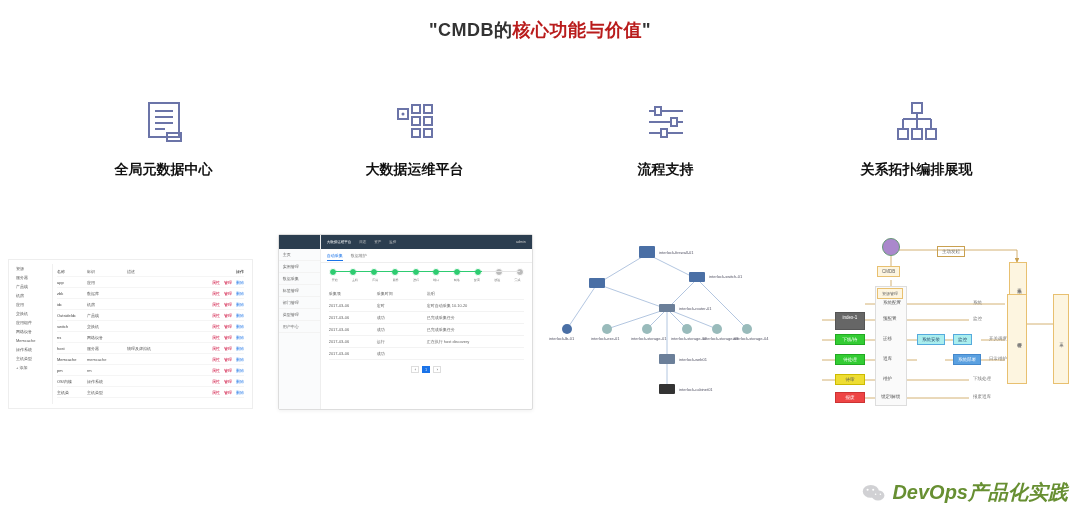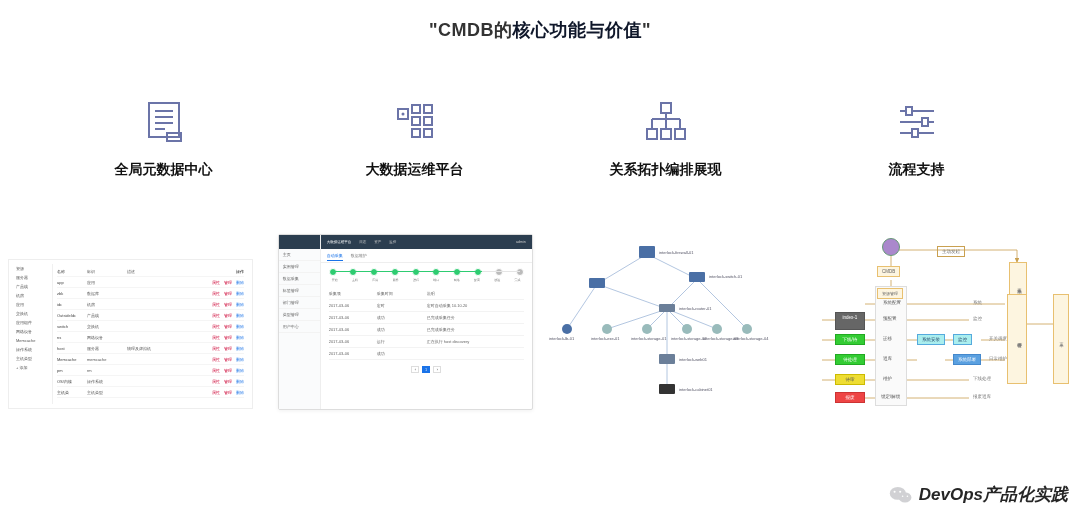--- a/index.html
+++ b/index.html
@@ -1,19 +1,19 @@
 <!DOCTYPE html>
 <html><head>
   <meta charset="utf-8">
   <style>
     * { margin: 0; padding: 0; box-sizing: border-box; }
     html, body { width: 1080px; height: 512px; font-family: "Microsoft YaHei", "PingFang SC", sans-serif; background: #fff; overflow: hidden; }
     .wrap { width: 1080px; height: 512px; position: relative; }
     .title { text-align: center; font-size: 18px; font-weight: 600; padding-top: 18px; color: #333; letter-spacing: 0.5px; }
-    .title .hl { color: #0f172a; }
+    .title .hl { color: #b91c1c; }
     .features { display: flex; justify-content: space-around; margin-top: 55px; padding: 0 38px; }
     .feat { display: flex; flex-direction: column; align-items: center; width: 240px; }
     .feat svg { width: 50px; height: 50px; }
     .feat .label { margin-top: 14px; font-size: 14px; font-weight: 600; color: #111; }
     .thumbs { display: flex; justify-content: space-between; margin-top: 55px; padding: 0 8px; align-items: flex-start; }
     .thumb { width: 255px; height: 180px; position: relative; }
     .thumb1 { margin-top: 25px; }
     .thumb1 .tbl { width: 245px; height: 150px; border: 1px solid #eee; background: #fff; padding: 4px; font-size: 4px; display: flex; }
     .thumb1 .sidemenu { width: 40px; border-right: 1px solid #f0f0f0; }
     .thumb1 .sidemenu div { padding: 2px 3px; color: #555; }
@@ -51,21 +51,21 @@
     .thumb2 .pager { display: flex; justify-content: center; gap: 3px; margin-top: 4px; }
     .thumb2 .pager span { width: 8px; height: 7px; border: 0.5px solid #ddd; font-size: 3px; display: flex; align-items: center; justify-content: center; }
     .thumb2 .pager .cur { background: #1a73e8; color: #fff; border-color: #1a73e8; }
     .thumb3 { position: relative; }
     .thumb3 svg { width: 255px; height: 180px; }
     .thumb4 { width: 255px; height: 180px; position: relative; font-size: 4.5px; }
     .thumb4 .node { position: absolute; border: 1px solid; padding: 2px 4px; text-align: center; }
     .thumb4 .user { position: absolute; left: 65px; top: 4px; width: 18px; height: 18px; border-radius: 50%; background: #a8c; border: 1px solid #697; }
     .watermark { position: absolute; right: 12px; bottom: 6px; display: flex; align-items: center; gap: 6px; opacity: 0.85; }
     .watermark .wx { width: 24px; height: 20px; }
-    .watermark .wm-text { color: #000000; font-size: 17px; font-weight: 600; font-style: italic; }
+    .watermark .wm-text { color: #4d7c0f; font-size: 20px; font-weight: 600; font-style: italic; }
   </style>
 </head>
 <body>
 <div class="wrap">
 
   <div class="title">
     <span>"</span><span>CMDB的</span><span class="hl">核心功能与价值</span><span>"</span>
   </div>
 
   <div class="features">
@@ -86,45 +86,45 @@
           <rect x="8" y="12" width="10" height="10" fill="none" stroke="#6b74a8" stroke-width="2"></rect>
           <circle cx="13" cy="17" r="1.5" fill="#6b74a8"></circle>
           <rect x="22" y="8" width="8" height="8" fill="none" stroke="#6b74a8" stroke-width="2"></rect>
           <rect x="22" y="20" width="8" height="8" fill="none" stroke="#6b74a8" stroke-width="2"></rect>
           <rect x="22" y="32" width="8" height="8" fill="none" stroke="#6b74a8" stroke-width="2"></rect>
           <rect x="34" y="8" width="8" height="8" fill="none" stroke="#6b74a8" stroke-width="2"></rect>
           <rect x="34" y="20" width="8" height="8" fill="none" stroke="#6b74a8" stroke-width="2"></rect>
           <rect x="34" y="32" width="8" height="8" fill="none" stroke="#6b74a8" stroke-width="2"></rect>
         </svg>
       <div class="label">大数据运维平台</div>
+    </div>
+    <div class="feat">
+      <svg viewBox="0 0 50 50">
+          <line x1="8" y1="14" x2="42" y2="14" stroke="#6b74a8" stroke-width="2"></line>
+          <rect x="14" y="10" width="6" height="8" fill="#fff" stroke="#6b74a8" stroke-width="2"></rect>
+          <line x1="8" y1="25" x2="42" y2="25" stroke="#6b74a8" stroke-width="2"></line>
+          <rect x="30" y="21" width="6" height="8" fill="#fff" stroke="#6b74a8" stroke-width="2"></rect>
+          <line x1="8" y1="36" x2="42" y2="36" stroke="#6b74a8" stroke-width="2"></line>
+          <rect x="20" y="32" width="6" height="8" fill="#fff" stroke="#6b74a8" stroke-width="2"></rect>
+        </svg>
+      <div class="label">流程支持</div>
     </div>
     <div class="feat">
       <svg viewBox="0 0 50 50">
           <rect x="20" y="6" width="10" height="10" fill="none" stroke="#6b74a8" stroke-width="2"></rect>
           <rect x="6" y="32" width="10" height="10" fill="none" stroke="#6b74a8" stroke-width="2"></rect>
           <rect x="20" y="32" width="10" height="10" fill="none" stroke="#6b74a8" stroke-width="2"></rect>
           <rect x="34" y="32" width="10" height="10" fill="none" stroke="#6b74a8" stroke-width="2"></rect>
           <line x1="25" y1="16" x2="25" y2="22" stroke="#6b74a8" stroke-width="2"></line>
           <line x1="11" y1="22" x2="39" y2="22" stroke="#6b74a8" stroke-width="2"></line>
           <line x1="11" y1="22" x2="11" y2="32" stroke="#6b74a8" stroke-width="2"></line>
           <line x1="25" y1="22" x2="25" y2="32" stroke="#6b74a8" stroke-width="2"></line>
           <line x1="39" y1="22" x2="39" y2="32" stroke="#6b74a8" stroke-width="2"></line>
         </svg>
       <div class="label">关系拓扑编排展现</div>
-    </div>
-    <div class="feat">
-      <svg viewBox="0 0 50 50">
-          <line x1="8" y1="14" x2="42" y2="14" stroke="#6b74a8" stroke-width="2"></line>
-          <rect x="14" y="10" width="6" height="8" fill="#fff" stroke="#6b74a8" stroke-width="2"></rect>
-          <line x1="8" y1="25" x2="42" y2="25" stroke="#6b74a8" stroke-width="2"></line>
-          <rect x="30" y="21" width="6" height="8" fill="#fff" stroke="#6b74a8" stroke-width="2"></rect>
-          <line x1="8" y1="36" x2="42" y2="36" stroke="#6b74a8" stroke-width="2"></line>
-          <rect x="20" y="32" width="6" height="8" fill="#fff" stroke="#6b74a8" stroke-width="2"></rect>
-        </svg>
-      <div class="label">流程支持</div>
     </div>
   </div>
 
   <div class="thumbs">
 
     <div class="thumb thumb1">
       <div class="tbl">
         <div class="sidemenu">
           <div>资源</div>
             <div>服务器</div>

